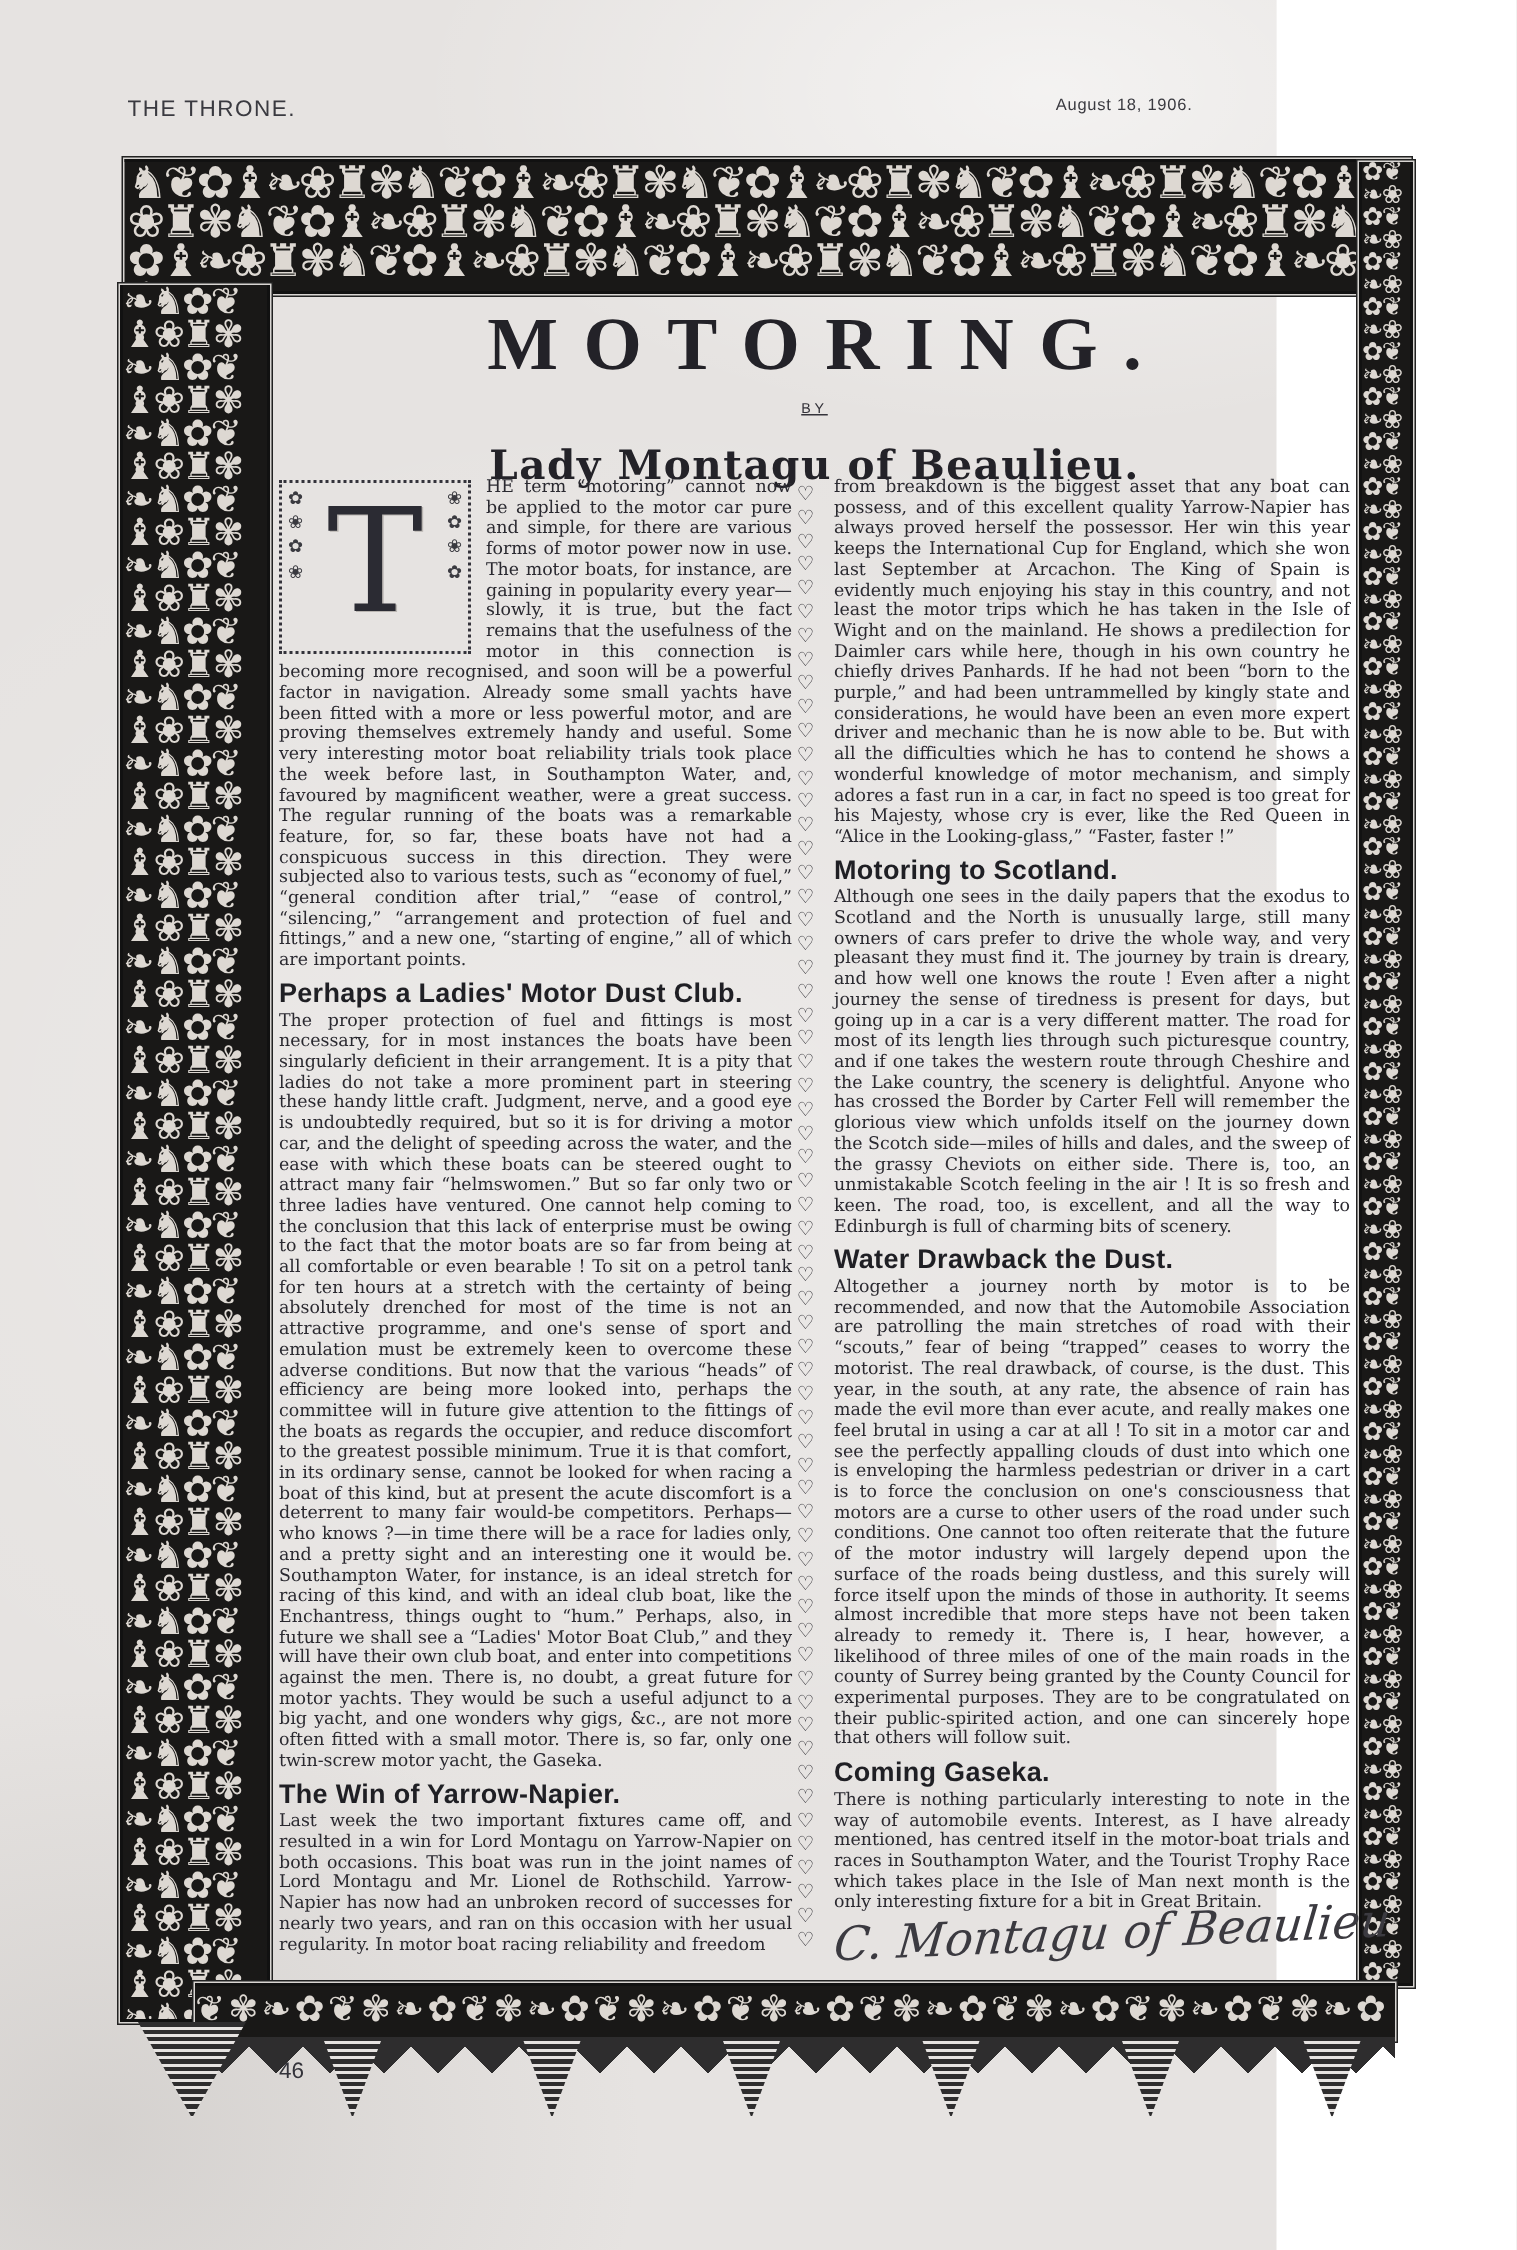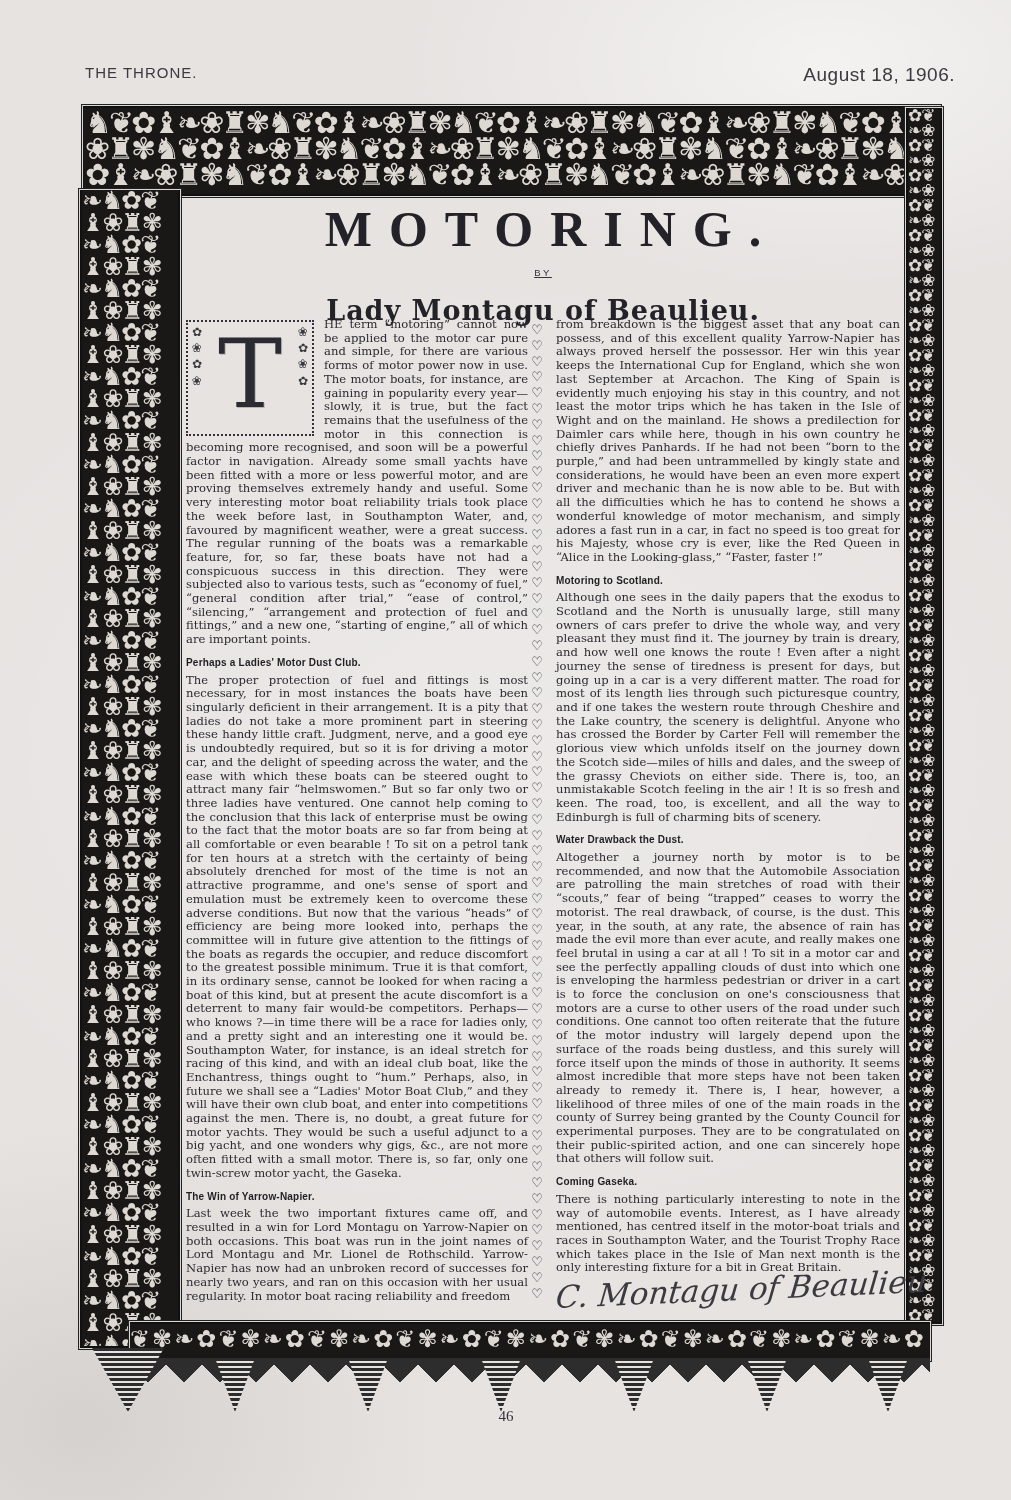--- a/index.html
+++ b/index.html
@@ -1,27 +1,27 @@
 <!DOCTYPE html>
 <html><head>
 <meta charset="utf-8">
 <style>
   html,body{margin:0;padding:0;}
   body{width:1011px;height:1500px;overflow:hidden;
     font-family:"DejaVu Serif",serif;color:#2a2930;}
-  .page{position:relative;width:1011px;height:1500px;
+  .page{position:relative;width:851px;height:1500px;
     background:
       radial-gradient(700px 380px at 82% 4%, rgba(255,255,255,.55), rgba(255,255,255,0) 60%),
       radial-gradient(600px 500px at 8% 95%, rgba(160,156,152,.25), rgba(160,156,152,0) 60%),
       radial-gradient(900px 700px at 50% 50%, rgba(255,255,255,.25), rgba(255,255,255,0) 70%),
       #e6e3e1;}
   
   .runhead{position:absolute;top:64px;left:85px;right:56px;display:flex;justify-content:space-between;
     font-family:"Liberation Sans",sans-serif;font-size:15px;letter-spacing:1px;color:#3a3a40;}
-  .runhead .date{font-size:19px;letter-spacing:.5px;}
+  .runhead .date{font-size:11px;letter-spacing:.5px;}
   
   .woodcut{position:absolute;overflow:hidden;background:#191817;color:#ddd8d2;
     font-family:"DejaVu Sans",sans-serif;word-break:break-all;
     border-top:2px solid #111;border-bottom:2px solid #111;
     box-shadow:0 0 0 1px #d8d5d2, 0 0 0 2px #222;}
   .frieze-top{left:83px;top:106px;width:855px;height:84px;
     font-size:30px;line-height:26px;letter-spacing:-3px;padding:2px 0 0 2px;}
   .border-left{left:80px;top:190px;width:96px;height:1156px;
     font-size:25px;line-height:22px;letter-spacing:-2px;
     border-left:2px solid #111;border-right:2px solid #111;border-top:none;}
@@ -47,43 +47,43 @@
   .byline{font-family:"Liberation Sans",sans-serif;font-size:9.5px;letter-spacing:2.5px;
     color:#34333a;margin-top:9px;text-decoration:underline;}
   .author{font-family:"DejaVu Serif",serif;font-weight:700;font-size:27px;
     letter-spacing:1px;color:#232228;margin-top:17px;}
   
   .col{position:absolute;text-align:justify;font-size:11.6px;line-height:13.7px;
     color:#2a2930;}
   .col-left{left:186px;top:318px;width:342px;}
   .col-right{left:556px;top:318px;width:344px;}
   .col p{margin:0 0 2px 0;}
-  .sec-head{font-family:"Liberation Sans",sans-serif;font-weight:700;font-size:10px;
+  .sec-head{font-family:"Liberation Sans",sans-serif;font-weight:700;font-size:18px;
     letter-spacing:.2px;color:#1f1f24;margin:9px 0 4px 0;text-align:left;}
   
   .dropcap{float:left;width:128px;height:116px;margin:2px 10px 2px 0;position:relative;
     border:2px dotted #33323a;box-sizing:border-box;background:#e6e3e1;}
   .dropcap-letter{position:absolute;left:0;right:0;top:-6px;text-align:center;
     font-family:"DejaVu Serif",serif;font-size:96px;line-height:116px;color:#2b2b33;
     text-shadow:1px 1px 0 #b9b5b1;}
   .dropcap::before{content:"✿\A❀\A✿\A❀";white-space:pre;position:absolute;left:4px;top:2px;
     font-family:"DejaVu Sans",sans-serif;font-size:12px;line-height:1.35;color:#3a3a40;}
   .dropcap::after{content:"❀\A✿\A❀\A✿";white-space:pre;position:absolute;right:4px;top:2px;
     font-family:"DejaVu Sans",sans-serif;font-size:12px;line-height:1.35;color:#3a3a40;}
   
   .divider{position:absolute;left:527px;top:322px;width:20px;height:992px;overflow:hidden;
     font-family:"DejaVu Sans",sans-serif;font-size:13px;line-height:15.8px;
     color:#2e2d33;text-align:center;word-spacing:20px;}
   
   .signature{margin-top:16px;font-family:"DejaVu Serif",serif;font-style:italic;
     font-size:31px;color:#3b3a40;transform:rotate(-2.5deg) skewX(-8deg);
     transform-origin:left center;text-align:left;white-space:nowrap;}
   
-  .folio{position:absolute;left:186px;top:1408px;width:640px;text-align:center;
-    font-family:Liberation Serif, serif;font-size:15px;color:#33333a;}
+  .folio{position:absolute;left:186px;top:1372px;width:640px;text-align:left;
+    font-family:Liberation Sans, sans-serif;font-size:15px;color:#33333a;}
 </style>
 </head>
 <body>
 
 <div class="page">
 
   <div class="runhead">
     <span class="pub">THE THRONE.</span>
     <span class="date">August 18, 1906.</span>
   </div>

